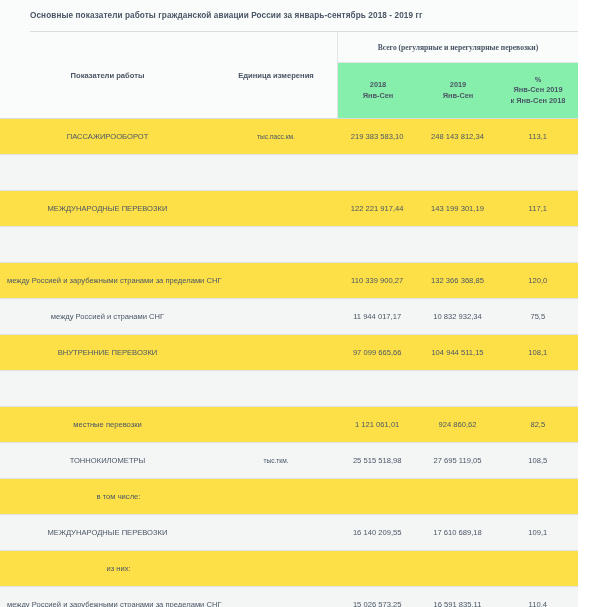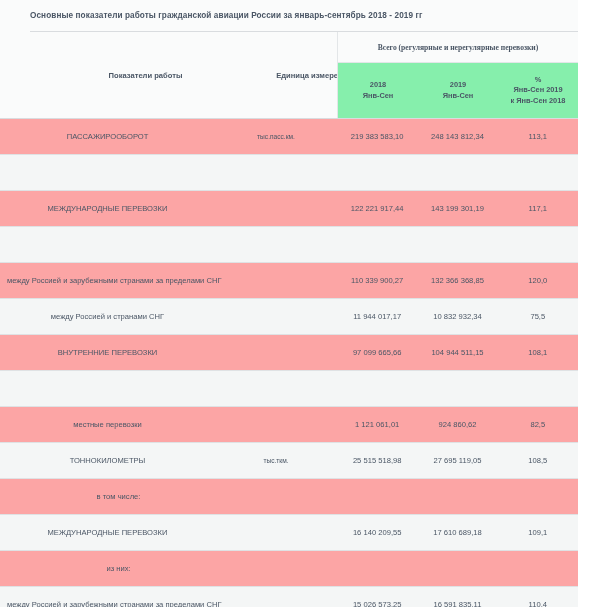--- a/index.html
+++ b/index.html
@@ -59,21 +59,21 @@
   .head-cell-unit {
     display: flex;
     align-items: center;
     justify-content: center;
     box-sizing: border-box;
     font-size: 7.6px;
     font-weight: bold;
     text-align: center;
     height: 86px;
   }
-  .head-cell-ind { width: 215px; flex: 0 0 215px; margin-left: 38px; }
+  .head-cell-ind { width: 215px; flex: 0 0 215px; }
   .head-cell-unit { width: 122px; flex: 0 0 122px; }
 
   .head-right {
     flex: 1 1 auto;
     border-left: 1px solid #e3e6e8;
     box-sizing: border-box;
     display: flex;
     flex-direction: column;
     height: 86px;
   }
@@ -108,21 +108,21 @@
     box-sizing: border-box;
   }
   .head-col span { display: block; white-space: nowrap; }
 
   
   .row {
     display: flex;
     height: 36px;
     border-bottom: 1px solid #dfe2e4;
     box-sizing: border-box;
-    background: #fca5a5;
+    background: #fde047;
   }
   .row.shaded { background: #f4f6f6; }
 
   .c-label {
     width: 215px;
     flex: 0 0 215px;
     display: flex;
     align-items: center;
     box-sizing: border-box;
     font-size: 7.6px;

